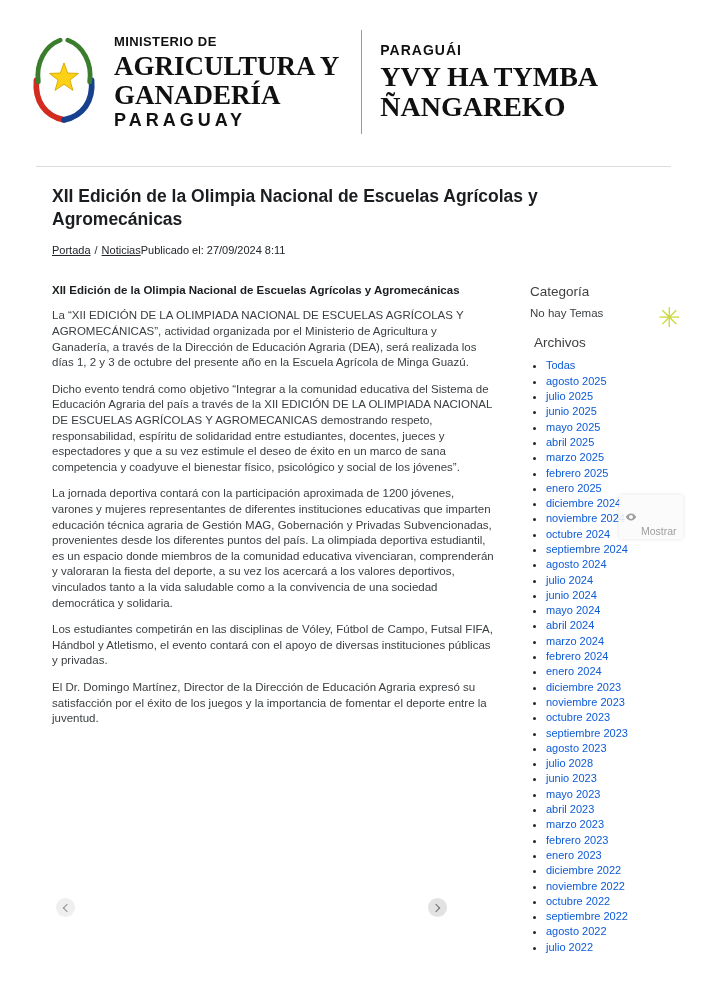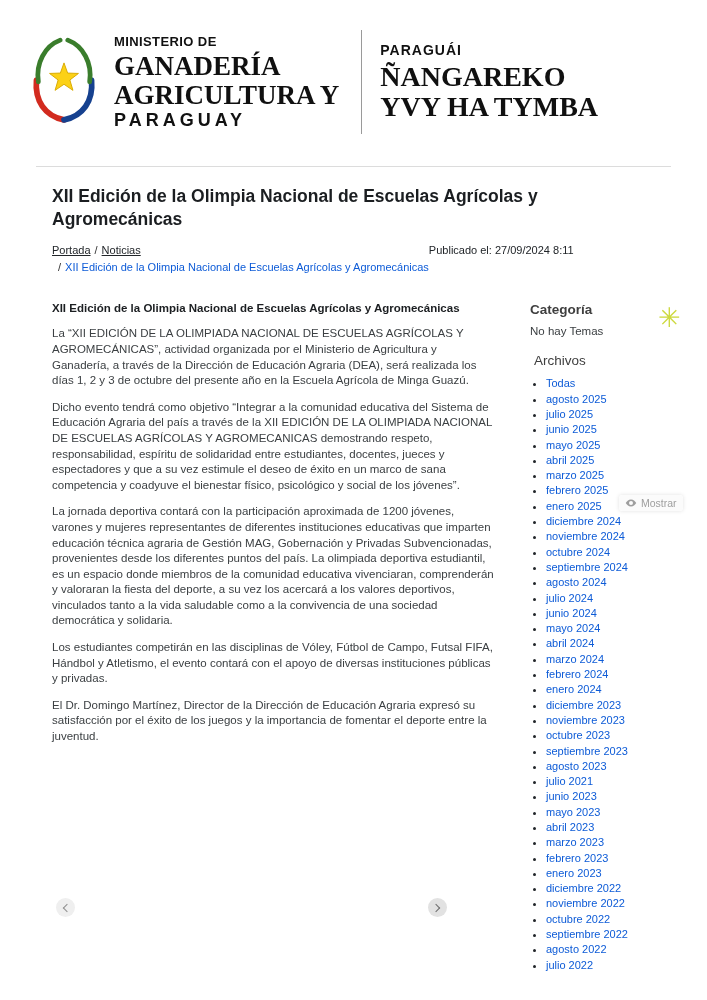--- a/index.html
+++ b/index.html
@@ -38,33 +38,33 @@
   .bc-current{color:var(--link);cursor:pointer;}
   .published{font-size:11px;color:#212529;white-space:nowrap;padding-top:1px;}
 
   
   .columns{display:flex;margin:26px 20px 0 52px;}
   .article-col{width:445px;flex:0 0 445px;}
   .article-heading{font-size:11.5px;font-weight:700;color:#1b1e21;margin-bottom:12px;}
   .article-col p{font-size:11.5px;line-height:15.6px;color:var(--body);margin-bottom:11px;}
 
   .sidebar{flex:1;padding-left:33px;position:relative;}
-  .side-title{font-size:13.5px;font-weight:700;color:#3f3f3f;margin-bottom:8px;}
+  .side-title{font-size:13.5px;font-weight:400;color:#3f3f3f;margin-bottom:8px;}
   .side-empty{font-size:11.5px;color:#3c4043;margin-bottom:16px;}
   .side-title2{font-size:13.5px;font-weight:400;color:#3f3f3f;margin:2px 0 9px 4px;}
   .archives{list-style:disc;padding-left:16px;}
   .archives li{font-size:11px;line-height:12px;margin-bottom:3.3px;color:#212529;}
   .archives a{color:var(--link);cursor:pointer;}
 
   
   .a11y-asterisk{position:absolute;left:658px;top:305px;font-size:27px;line-height:1;color:var(--accent);user-select:none;cursor:pointer;}
   .mostrar{position:absolute;left:619px;top:495px;display:flex;align-items:center;gap:4px;
            background:rgba(250,250,250,.88);border-radius:3px;padding:2px 6px;
            box-shadow:0 0 4px rgba(0,0,0,.12);cursor:pointer;}
-  .mostrar span{font-size:10.5px;color:var(--muted);}
+  .mostrar span{font-size:10.5px;color:var(--muted);margin-top:28px;}
 
   
   .carousel-btn{position:absolute;width:19px;height:19px;border-radius:50%;border:none;cursor:pointer;
                 display:flex;align-items:center;justify-content:center;padding:0;}
   .carousel-prev{left:56px;top:898px;background:#efefef;}
   .carousel-next{left:428px;top:898px;background:#e2e2e2;}
   .chev{display:inline-block;width:6px;height:6px;border-left:1.8px solid #8e8e8e;border-bottom:1.8px solid #8e8e8e;}
   .chev-left{transform:rotate(45deg);margin-left:3px;}
   .chev-right{transform:rotate(-135deg);margin-right:3px;border-color:#6d6d6d;}
 </style>
@@ -79,45 +79,42 @@
         <path d="M40 92 C 20 88, 9 72, 11 50" fill="none" stroke="#d22b1f" stroke-width="6" stroke-linecap="round"></path>
         <path d="M40 92 C 60 88, 71 72, 69 50" fill="none" stroke="#16418f" stroke-width="6" stroke-linecap="round"></path>
         <path d="M13 52 C 10 32, 20 14, 36 8" fill="none" stroke="#3a7d2c" stroke-width="5" stroke-linecap="round"></path>
         <path d="M67 52 C 70 32, 60 14, 44 8" fill="none" stroke="#3a7d2c" stroke-width="5" stroke-linecap="round"></path>
         <polygon points="40,32 43.8,42.7 55.2,43.1 46.2,50 49.4,60.9 40,54.5 30.6,60.9 33.8,50 24.8,43.1 36.2,42.7" fill="#fcd116" stroke="#d7a900" stroke-width="1"></polygon>
       </svg>
     </div>
 
     <div class="logo-left">
       <div class="lt-top">MINISTERIO DE</div>
+      <div class="lt-big">AGRICULTURA Y</div>
       <div class="lt-big">GANADERÍA</div>
-      <div class="lt-big">AGRICULTURA Y</div>
       <div class="lt-bottom">PARAGUAY</div>
     </div>
 
     <div class="header-vline"></div>
 
     <div class="logo-right">
       <div class="rt-top">PARAGUÁI</div>
+      <div class="rt-big">YVY HA TYMBA</div>
       <div class="rt-big">ÑANGAREKO</div>
-      <div class="rt-big">YVY HA TYMBA</div>
     </div>
   </header>
 
   <hr class="header-rule">
 
   <h1 class="page-title">XII Edición de la Olimpia Nacional de Escuelas Agrícolas y Agromecánicas</h1>
 
   <div class="meta-row">
     <nav class="breadcrumb">
       <div class="bc-row1">
         <a class="bc-link">Portada</a><span class="bc-sep">/</span><a class="bc-link">Noticias</a>
-      </div>
-      <div class="bc-row2">
-        <span class="bc-sep">/</span><a class="bc-current">XII Edición de la Olimpia Nacional de Escuelas Agrícolas y Agromecánicas</a>
       </div>
     </nav>
     <div class="published">Publicado el: 27/09/2024 8:11</div>
   </div>
 
   <div class="columns">
 
     <article class="article-col">
       <h2 class="article-heading">XII Edición de la Olimpia Nacional de Escuelas Agrícolas y Agromecánicas</h2>
       <div>
@@ -155,21 +152,21 @@
           <li><a>mayo 2024</a></li>
           <li><a>abril 2024</a></li>
           <li><a>marzo 2024</a></li>
           <li><a>febrero 2024</a></li>
           <li><a>enero 2024</a></li>
           <li><a>diciembre 2023</a></li>
           <li><a>noviembre 2023</a></li>
           <li><a>octubre 2023</a></li>
           <li><a>septiembre 2023</a></li>
           <li><a>agosto 2023</a></li>
-          <li><a>julio 2021</a></li>
+          <li><a>julio 2028</a></li>
           <li><a>junio 2023</a></li>
           <li><a>mayo 2023</a></li>
           <li><a>abril 2023</a></li>
           <li><a>marzo 2023</a></li>
           <li><a>febrero 2023</a></li>
           <li><a>enero 2023</a></li>
           <li><a>diciembre 2022</a></li>
           <li><a>noviembre 2022</a></li>
           <li><a>octubre 2022</a></li>
           <li><a>septiembre 2022</a></li>

